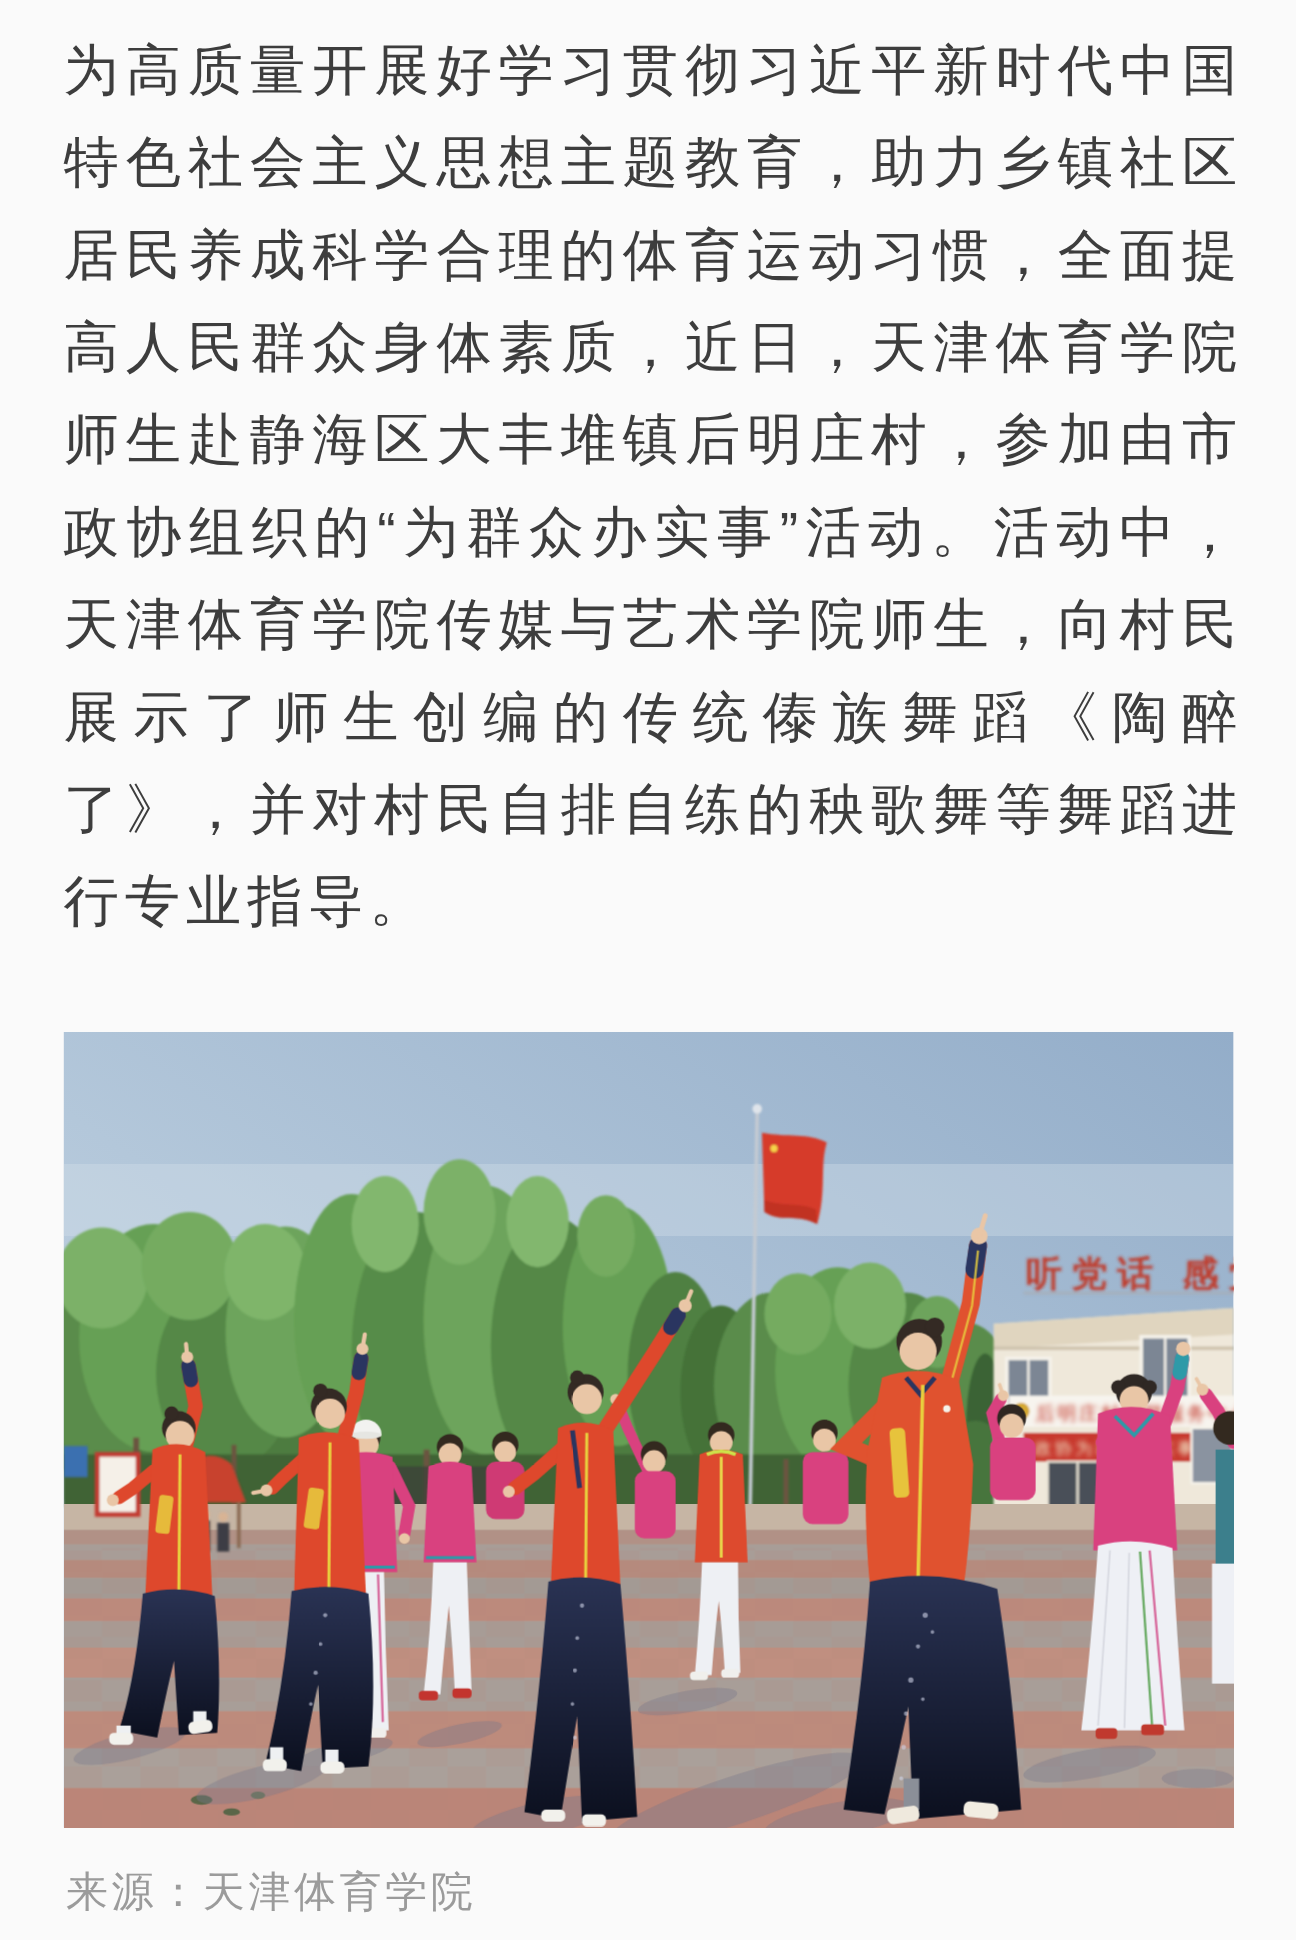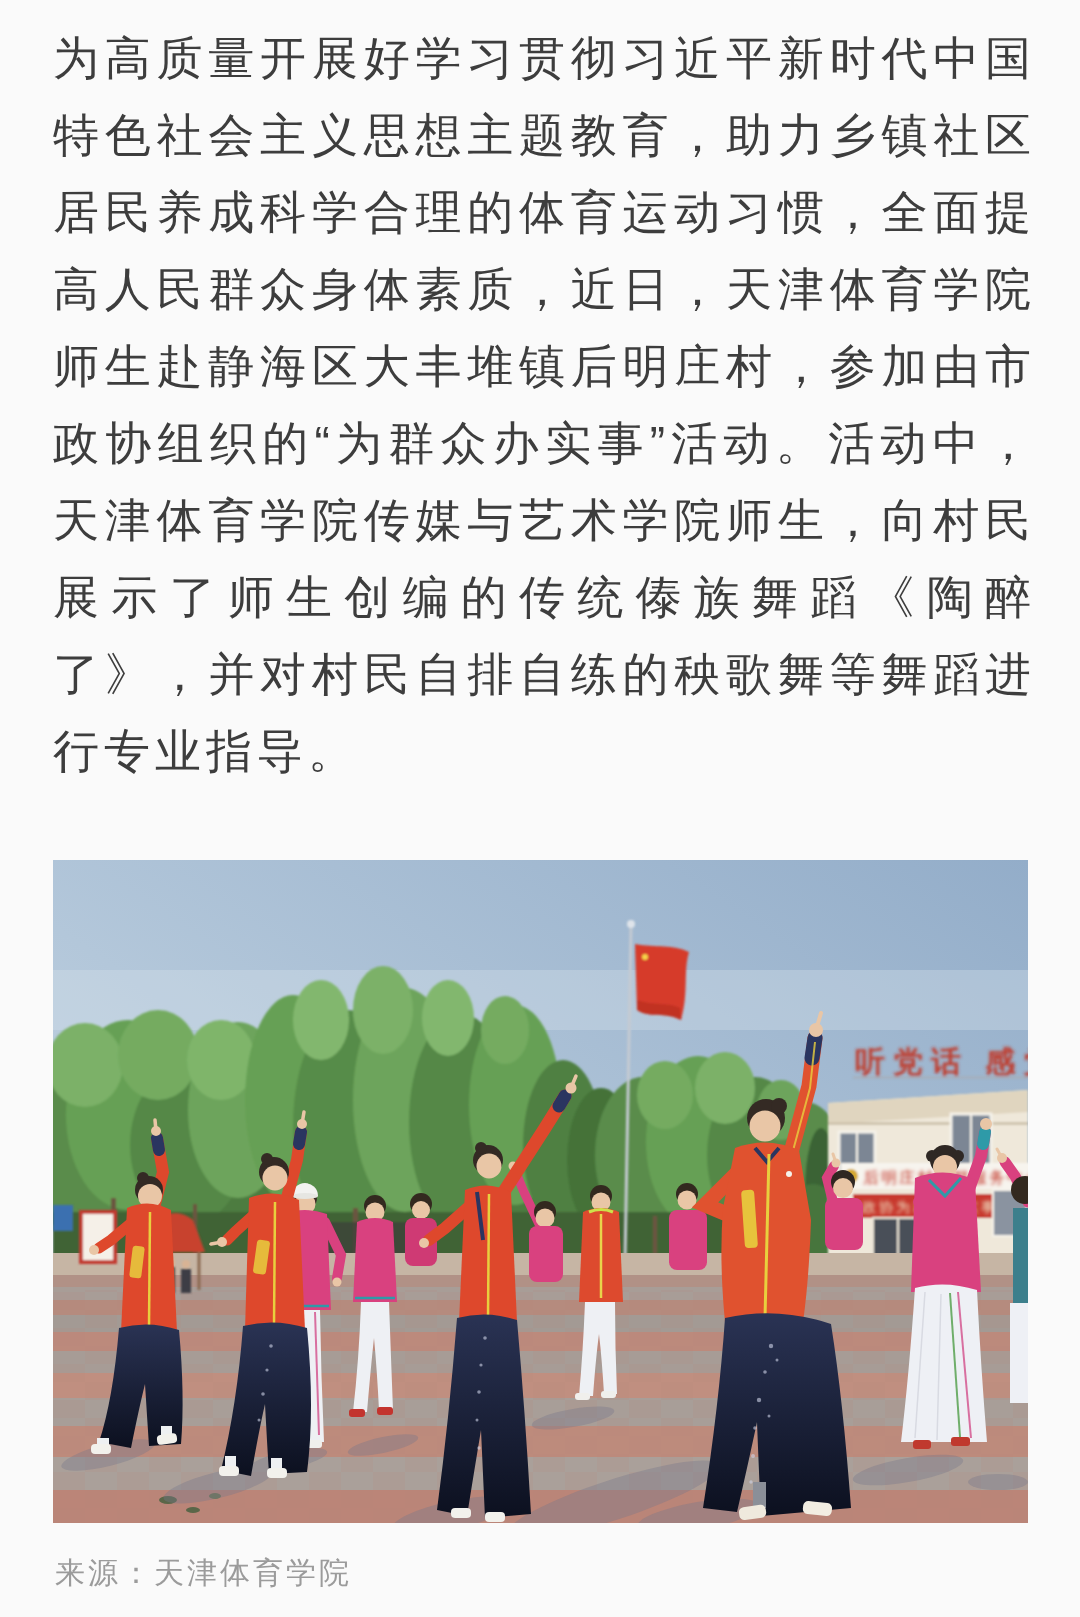--- a/index.html
+++ b/index.html
@@ -23,21 +23,21 @@
   figure.photo{
     margin:70px 52px 0 53px;
     width:975px;height:663px;
     padding:0;
     background:#dfe7ee;
     overflow:hidden;
   }
   figure.photo svg{display:block;}
   .caption{
     margin:30px 0 0 55px;
-    font-size:30px;
+    font-size:35px;
     letter-spacing:3px;
     color:#9b9b9b;
   }
 </style>
 </head>
 <body>
 
 <p class="article-text">为高质量开展好学习贯彻习近平新时代中国特色社会主义思想主题教育，助力乡镇社区居民养成科学合理的体育运动习惯，全面提高人民群众身体素质，近日，天津体育学院师生赴静海区大丰堆镇后明庄村，参加由市政协组织的“为群众办实事”活动。活动中，天津体育学院传媒与艺术学院师生，向村民展示了师生创编的传统傣族舞蹈《陶醉了》，并对村民自排自练的秧歌舞等舞蹈进行专业指导。</p>
 
 <figure class="photo">

